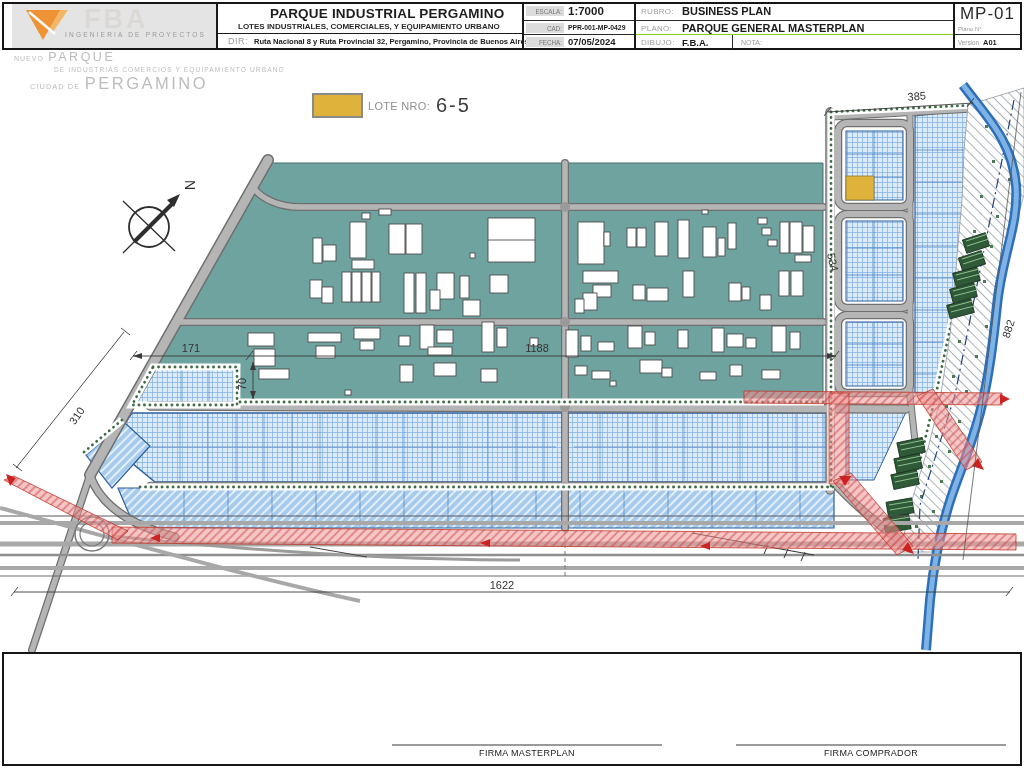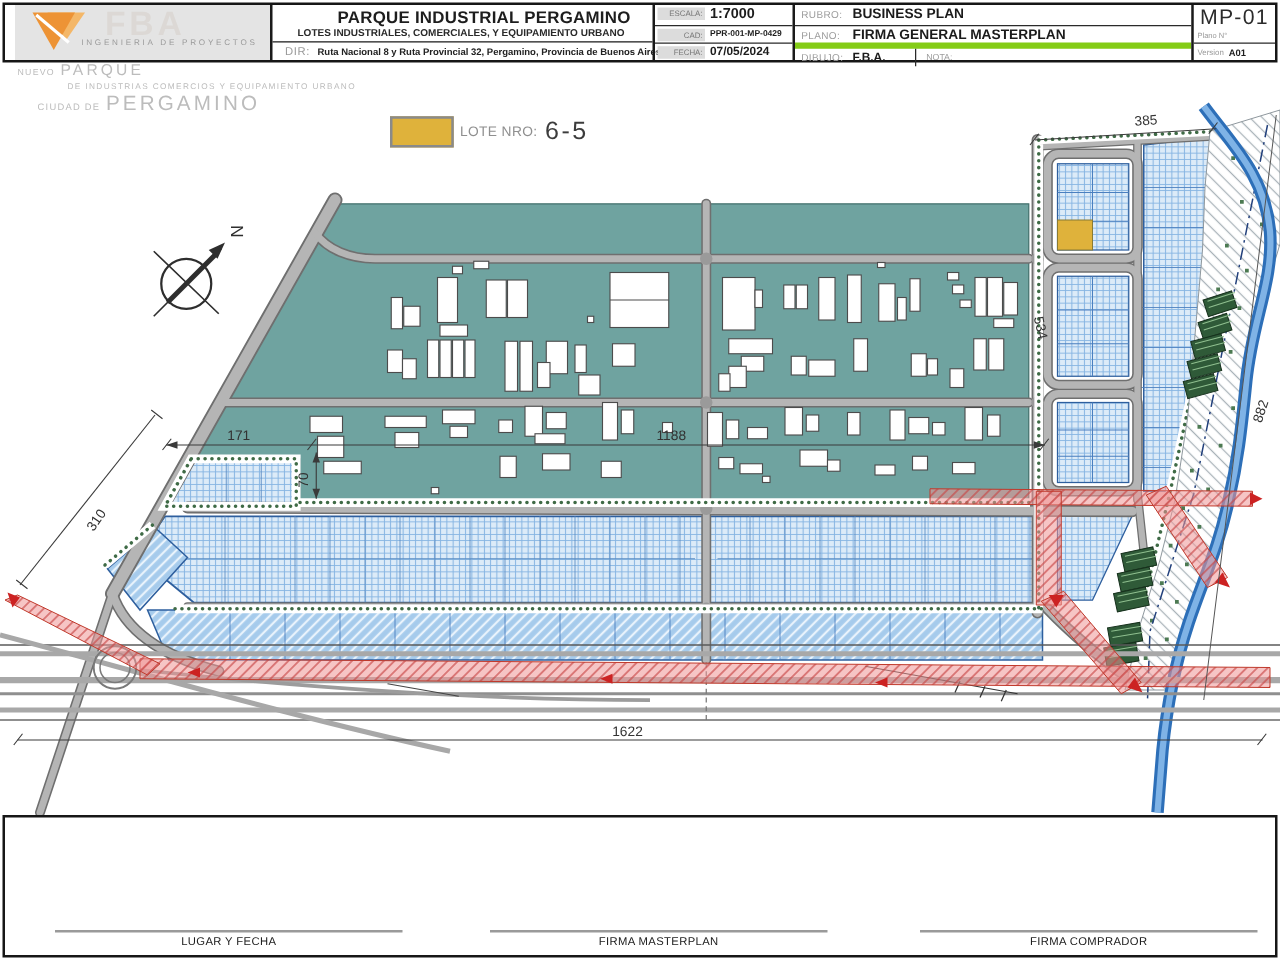--- a/index.html
+++ b/index.html
@@ -22,21 +22,21 @@
   .tb-dirvalue{position:absolute;left:36px;top:3px;font-size:7.6px;font-weight:bold;color:#222;white-space:nowrap;}
   .tb-meta{left:518px;width:112px;border-left:2px solid #1a1a1a;}
   .tb-mrow{position:absolute;left:0;width:100%;height:14px;}
   .tb-mrow.r1{top:0;height:16px;text-align:right;} .tb-mrow.r2{top:16px;border-top:1px solid #2a2a2a;} .tb-mrow.r3{top:30px;border-top:1px solid #2a2a2a;height:14px;}
   .chip{position:absolute;left:2px;top:2px;width:38px;height:10px;background:#dcdcdc;font-size:6.3px;color:#777;
         display:flex;align-items:center;justify-content:flex-end;padding-right:2px;box-sizing:border-box;}
   .mval{position:absolute;left:44px;top:1px;font-weight:bold;color:#1d1d1d;white-space:nowrap;}
   .mval.escala{font-size:11.5px;} .mval.cad{font-size:6.8px;top:3px;} .mval.fecha{font-size:9.5px;}
   .tb-rubro{left:630px;width:319px;border-left:2px solid #1a1a1a;}
   .tb-rrow{position:absolute;left:0;width:100%;}
-  .tb-rrow.r1{top:0;height:16px;} .tb-rrow.r2{top:16px;height:14px;border-top:1px solid #2a2a2a;} .tb-rrow.r3{top:30px;height:14px;border-top:5px solid #84cc16;}
+  .tb-rrow.r1{top:0;height:16px;} .tb-rrow.r2{top:16px;height:14px;border-top:1px solid #2a2a2a;} .tb-rrow.r3{top:30px;height:14px;border-top:1px solid #84cc16;}
   .rlabel{position:absolute;left:5px;top:3px;font-size:8px;color:#9d9d9d;letter-spacing:.3px;}
   .rval{position:absolute;left:46px;top:1px;font-size:11px;font-weight:bold;color:#1b1b1b;white-space:nowrap;}
   .rval.small{font-size:9.5px;top:2px;}
   .nota-split{position:absolute;left:96px;top:0;height:100%;border-left:1px solid #2a2a2a;width:223px;}
   .nota-label{position:absolute;left:8px;top:4px;font-size:7px;color:#9d9d9d;}
   .tb-sheet{left:949px;width:67px;border-left:2px solid #1a1a1a;}
   .sheet-code{position:absolute;left:0;top:0px;width:100%;text-align:center;font-size:17px;color:#2b2b2b;letter-spacing:1px;}
   .sheet-lab{position:absolute;left:3px;top:22px;font-size:6px;color:#999;}
   .sheet-ver{position:absolute;left:0;top:30px;width:100%;height:14px;border-top:1px solid #2a2a2a;}
   .ver-lab{position:absolute;left:3px;top:4px;font-size:6.3px;color:#999;}
@@ -418,21 +418,21 @@
         <span class="mval fecha">07/05/2024</span>
       </div>
     </div>
     <div class="tb-cell tb-rubro">
       <div class="tb-rrow r1">
         <span class="rlabel">RUBRO:</span>
         <span class="rval">BUSINESS PLAN</span>
       </div>
       <div class="tb-rrow r2">
         <span class="rlabel">PLANO:</span>
-        <span class="rval">FIRMA GENERAL MASTERPLAN</span>
+        <span class="rval">PARQUE GENERAL MASTERPLAN</span>
       </div>
       <div class="tb-rrow r3">
         <span class="rlabel">DIBUJO:</span>
         <span class="rval small">F.B.A.</span>
         <div class="nota-split">
           <span class="nota-label">NOTA:</span>
         </div>
       </div>
     </div>
     <div class="tb-cell tb-sheet">
@@ -457,24 +457,20 @@
     </div>
   </div>
 
   <div class="legend">
     <span class="swatch"></span>
     <span class="leg-label">LOTE NRO:</span>
     <span class="leg-value">6-5</span>
   </div>
 
   <div class="sigblock">
-    <div class="sig-field sf1">
-      <div class="sig-line"></div>
-      <div class="sig-label">LUGAR Y FECHA</div>
-    </div>
     <div class="sig-field sf2">
       <div class="sig-line"></div>
       <div class="sig-label">FIRMA MASTERPLAN</div>
     </div>
     <div class="sig-field sf3">
       <div class="sig-line"></div>
       <div class="sig-label">FIRMA COMPRADOR</div>
     </div>
   </div>
 

